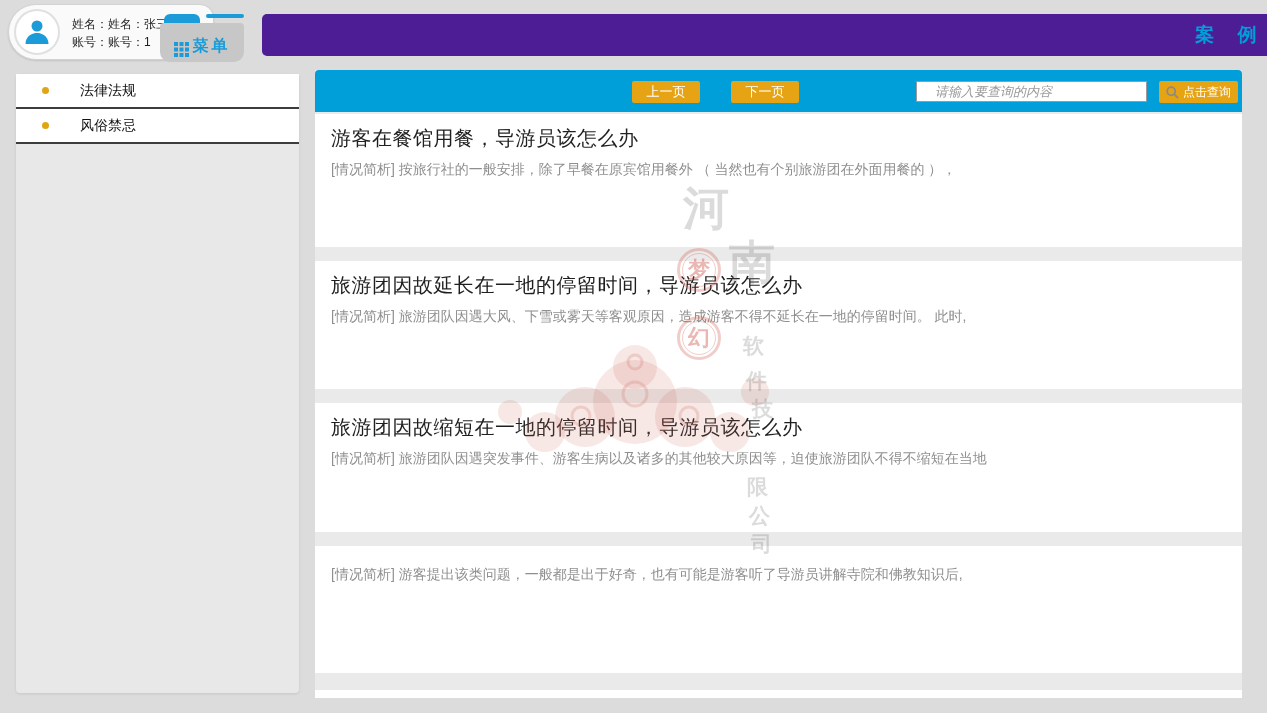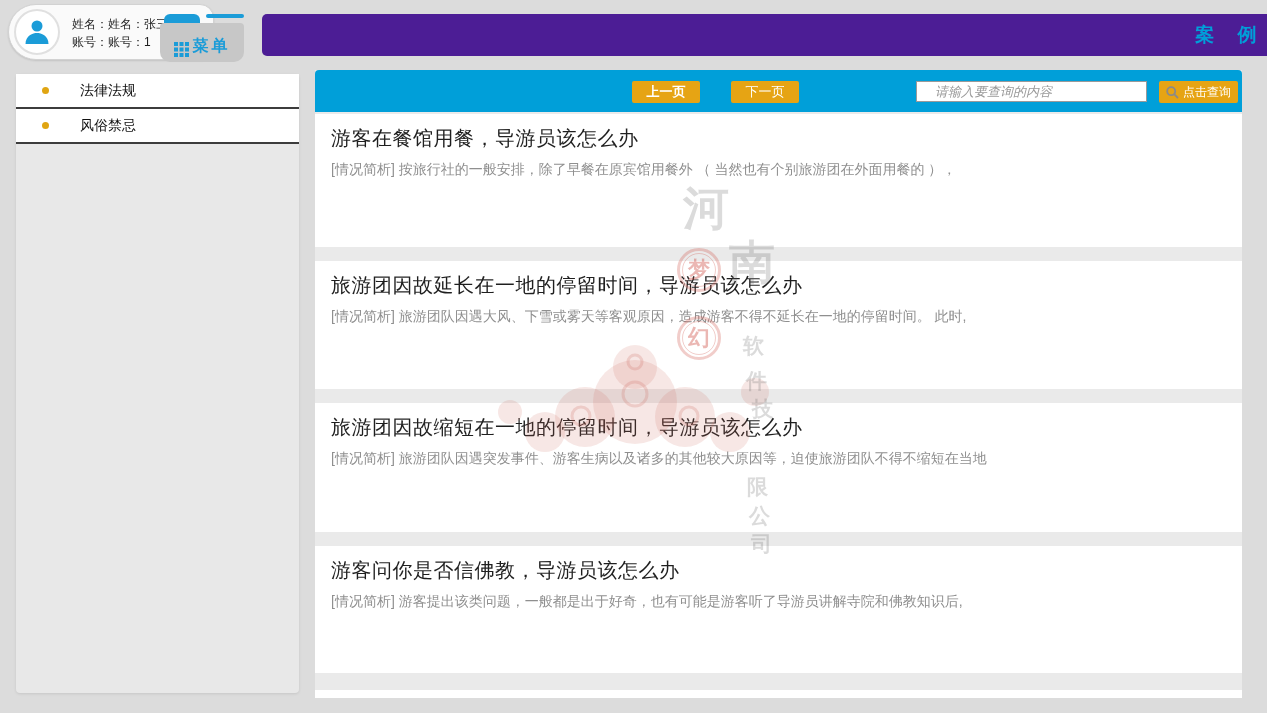--- a/index.html
+++ b/index.html
@@ -83,21 +83,21 @@
   .toolbar {
     position:absolute; left:0; top:0; width:927px; height:42px;
     background:#009FD9; border-radius:4px 4px 0 0;
   }
   .btn {
     position:absolute; top:11px; height:22px; background:#e6a414;
     border:none; color:#ffffff; font-size:13px; cursor:pointer;
     border-radius:2px; font-family:inherit; display:flex;
     align-items:center; justify-content:center;
   }
-  .btn-prev { left:317px; width:68px;font-weight:bold; }
+  .btn-prev { left:317px; width:68px; }
   .btn-next { left:416px; width:68px; }
   .search-input {
     position:absolute; left:601px; top:11px; width:231px; height:21px;
     border:1px solid #9a9a9a; background:#ffffff; font-size:13px;
     padding:0 18px; font-family:inherit;
   }
   .search-input::placeholder { color:#9a9a9a; font-style:italic; }
   .btn-search { left:844px; width:79px; gap:4px; font-size:12px; }
   
   .case-item {
@@ -203,21 +203,20 @@
   </div>
   <div class="case-item item-2">
     <div class="case-title">旅游团因故缩短在一地的停留时间，导游员该怎么办</div>
     <div class="case-summary">[情况简析] 旅游团队因遇突发事件、游客生病以及诸多的其他较大原因等，迫使旅游团队不得不缩短在当地</div>
   </div>
   <div class="case-item item-1">
     <div class="case-title">旅游团因故延长在一地的停留时间，导游员该怎么办</div>
     <div class="case-summary">[情况简析] 旅游团队因遇大风、下雪或雾天等客观原因，造成游客不得不延长在一地的停留时间。 此时,</div>
   </div>
   <div class="case-item item-3">
-    <div class="case-title">游客问你是否信佛教，导游员该怎么办</div>
     <div class="case-summary">[情况简析] 游客提出该类问题，一般都是出于好奇，也有可能是游客听了导游员讲解寺院和佛教知识后,</div>
   </div>
   <div class="item-partial"></div>
 
   <div class="watermark">
     <svg class="wm-clouds" width="300" height="125" viewBox="0 0 300 125">
       <g fill="rgba(205,105,95,0.16)">
         <circle cx="150" cy="70" r="42"></circle>
         <circle cx="100" cy="85" r="30"></circle>
         <circle cx="200" cy="85" r="30"></circle>

